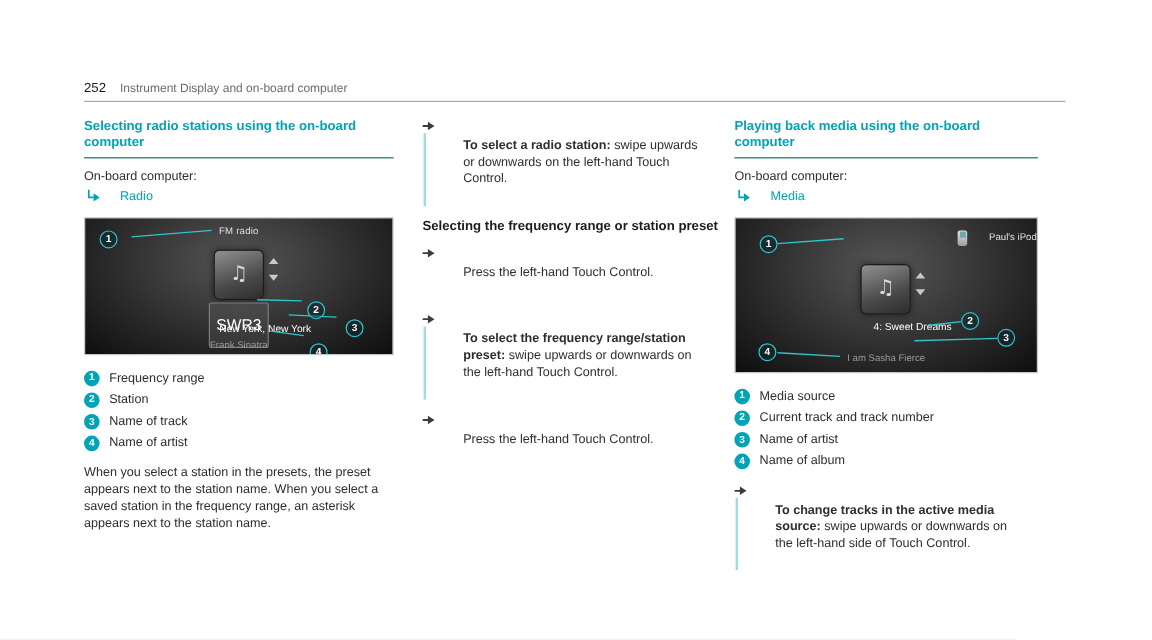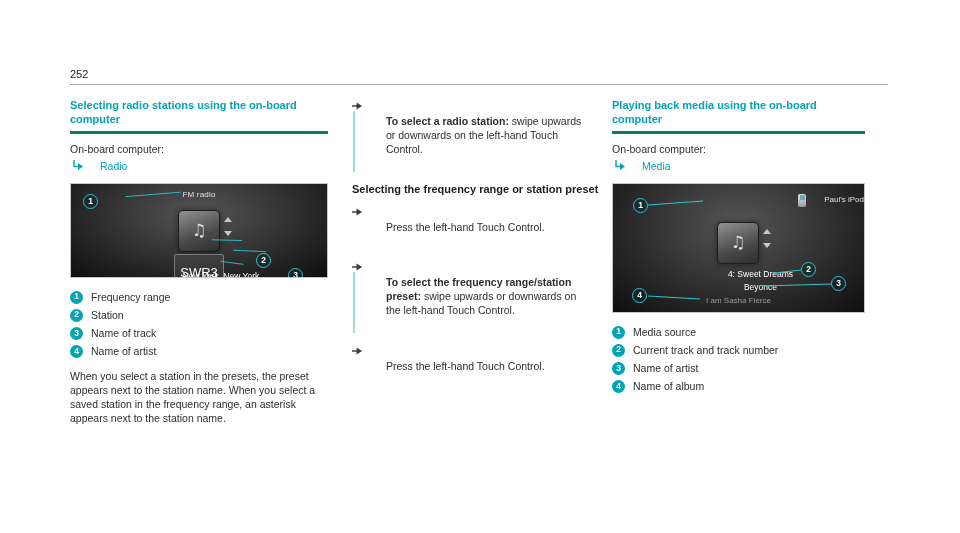--- a/index.html
+++ b/index.html
@@ -13,30 +13,30 @@
   .page-title{position:absolute;left:100px;top:69px;font-size:10px;color:#6b6b6b;}
   .header-rule{position:absolute;left:70px;top:84px;width:818px;height:1px;background:#a9a9a9;}
 
   
   .col{position:absolute;top:98px;font-size:10.5px;line-height:1.35;}
   .col1{left:70px;width:258px;}
   .col2{left:352px;width:250px;}
   .col3{left:612px;width:253px;}
 
   .teal-heading{color:#00a4b4;font-size:11px;font-weight:700;line-height:1.3;
-    margin:0;padding-bottom:4px;border-bottom:3px solid #0f766e;}
+    margin:0;padding-bottom:4px;border-bottom:1px solid #0f766e;}
   .intro{margin:8px 0 3px;}
   .menu-line{display:flex;align-items:center;gap:16px;margin:1px 0 10px;padding-left:2px;}
   .menu-item{color:#00a4b4;}
 
   
   .figure{margin:0 0 12px;border:1px solid #c6c6c6;background:#fff;}
   .screen{position:relative;overflow:hidden;
     background:radial-gradient(ellipse at 50% 32%,#565656 0%,#2e2e2e 55%,#0e0e0e 100%);}
-  .screen.radio{height:93px;}
+  .screen.radio{height:113px;}
   .screen.media{height:128px;}
   .scr-title{position:absolute;top:6px;left:0;right:0;text-align:center;color:#e0e0e0;font-size:8px;letter-spacing:.2px;}
   .album{position:absolute;width:40px;height:40px;border-radius:5px;border:1px solid #1c1c1c;
     background:linear-gradient(160deg,#919191,#4a4a4a 60%,#2e2e2e);
     display:flex;align-items:center;justify-content:center;box-shadow:0 0 6px rgba(0,0,0,.5);}
   .screen.radio .album{left:107px;top:26px;}
   .screen.media .album{left:104px;top:38px;}
   .album .note{font-size:17px;color:#dcdcdc;font-family:"DejaVu Sans",sans-serif;line-height:1;}
   .chev{position:absolute;width:0;height:0;border-left:4px solid transparent;border-right:4px solid transparent;}
   .chev-up{border-bottom:5px solid #c9c9c9;}
@@ -76,20 +76,21 @@
 
   
   .watermark{position:absolute;right:14px;top:501px;font-size:21px;color:#b2b5b8;letter-spacing:.4px;}
 </style>
 </head>
 <body>
 
 <div class="page">
 
   <span class="page-num">252</span>
+  <span class="page-title">Instrument Display and on-board computer</span>
   <div class="header-rule"></div>
 
   <section class="col col1">
     <h2 class="teal-heading">Selecting radio stations using the on-board computer</h2>
     <p class="intro">On-board computer:</p>
 
     <div class="menu-line">
       <svg class="jump" width="12" height="11" viewBox="0 0 12 11">
         <path d="M2 0 V6.5 H6.5" fill="none" stroke="#00a4b4" stroke-width="1.4"></path>
         <polygon points="6,3 11,6.5 6,10" fill="#00a4b4"></polygon>
@@ -208,21 +209,20 @@
         <div class="src-row">
           <span class="ipod"></span>
           <span class="src-text">Paul's iPod</span>
         </div>
         <div class="album">
           <span class="note">♫</span>
         </div>
         <div class="chev chev-up"></div>
         <div class="chev chev-down"></div>
         <div class="scr-line t-white" style="top:85px">4: Sweet Dreams</div>
-        <div class="scr-line t-white" style="top:98px">Beyonce</div>
         <div class="scr-line t-grey" style="top:112px">I am Sasha Fierce</div>
 
         <svg class="leader" viewBox="0 0 251 128">
           <line x1="35" y1="21" x2="90" y2="17"></line>
           <line x1="188" y1="86" x2="161" y2="89"></line>
           <line x1="218" y1="100" x2="149" y2="102"></line>
           <line x1="35" y1="112" x2="87" y2="115"></line>
         </svg>
         <div class="callout" style="left:20px;top:14px">1</div>
         <div class="callout" style="left:188px;top:78px">2</div>
@@ -243,15 +243,24 @@
       <li class="legend-row">
         <span class="lnum">3</span>
         <span>Name of artist</span>
       </li>
       <li class="legend-row">
         <span class="lnum">4</span>
         <span>Name of album</span>
       </li>
     </ul>
 
+    <div class="step bar">
+      <span class="sicon">
+        <svg width="11" height="10" viewBox="0 0 12 10">
+            <path d="M0 5 H6" stroke="#3c3c3c" stroke-width="1.6"></path>
+            <polygon points="5,1.2 11,5 5,8.8" fill="#3c3c3c"></polygon>
+          </svg>
+      </span>
+      <p class="stext"><b>To change tracks in the active media source:</b><span> swipe upwards or downwards on the left-hand side of Touch Control.</span></p>
+    </div>
   </section>
 
 </div>
 
 </body></html>

